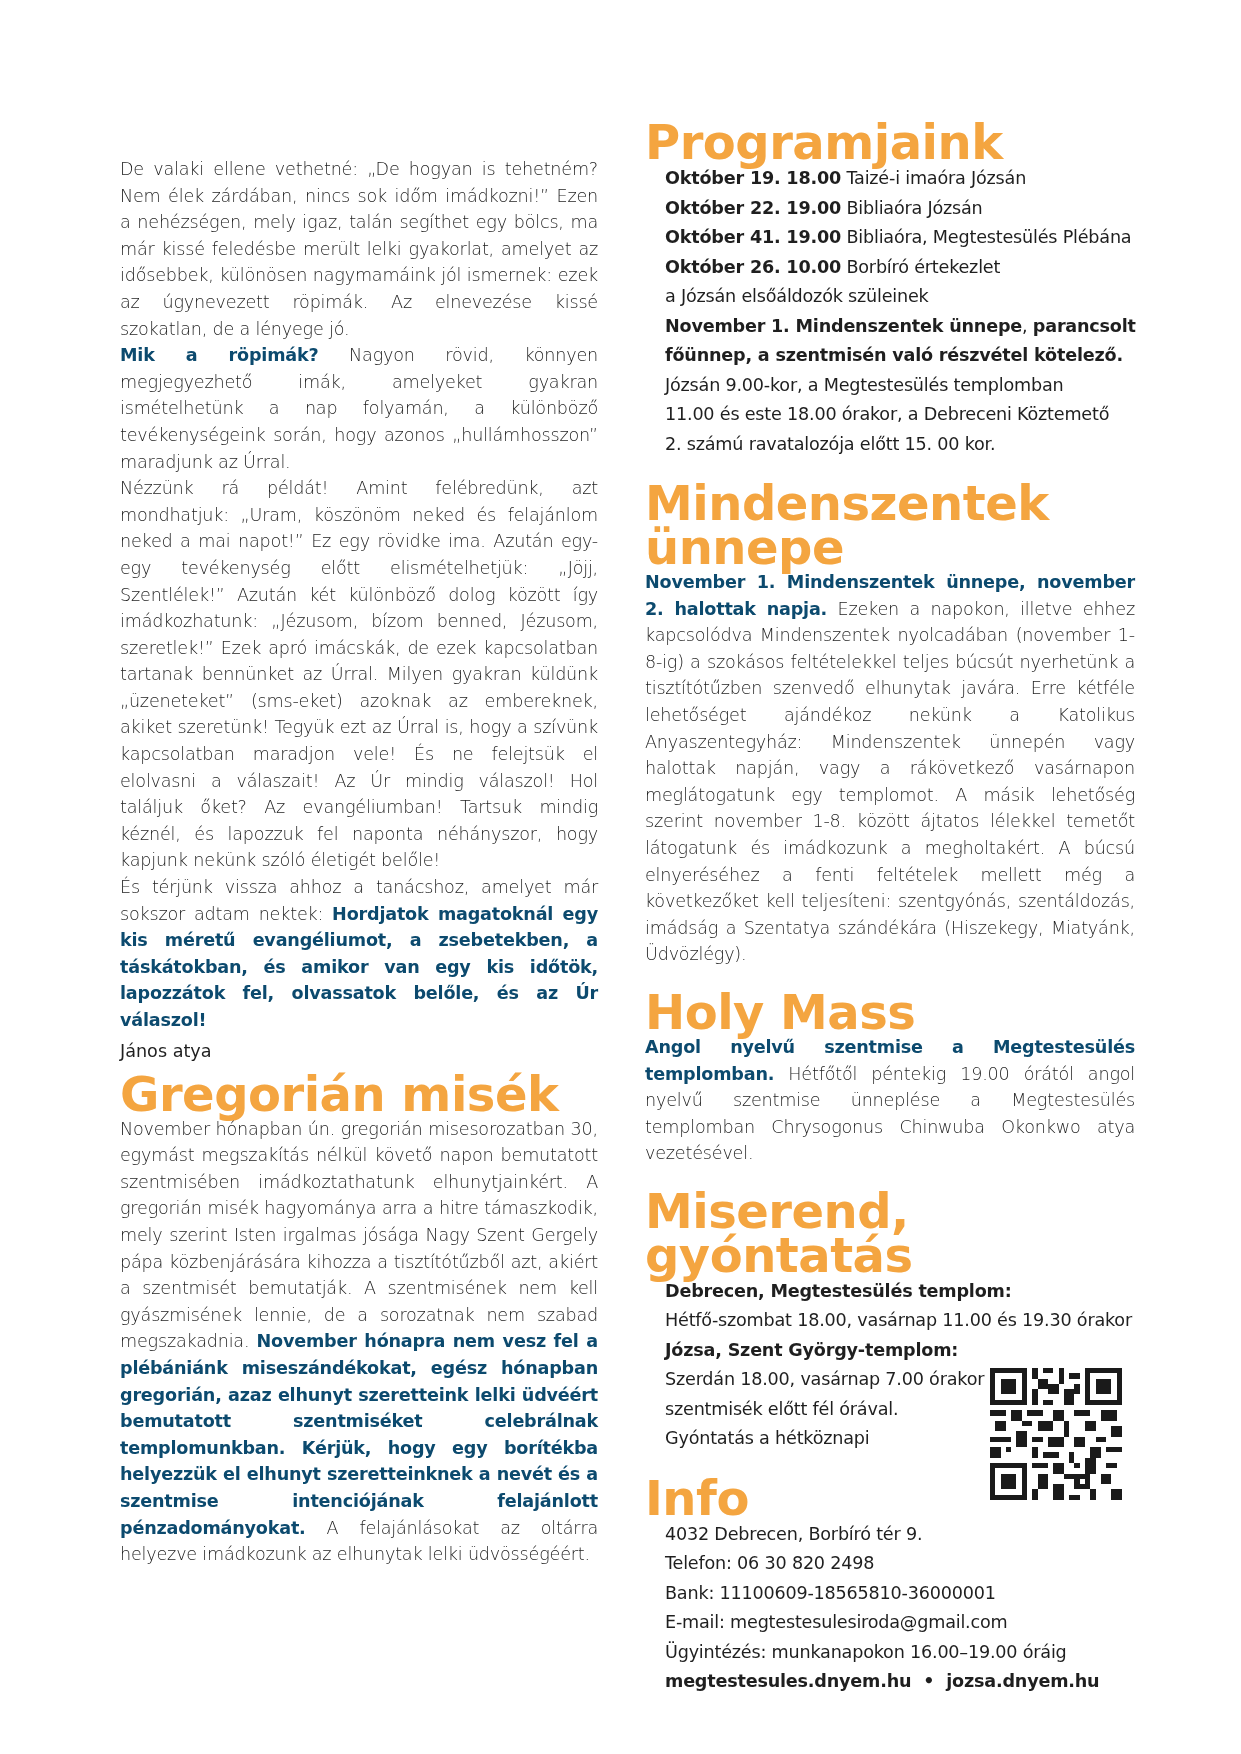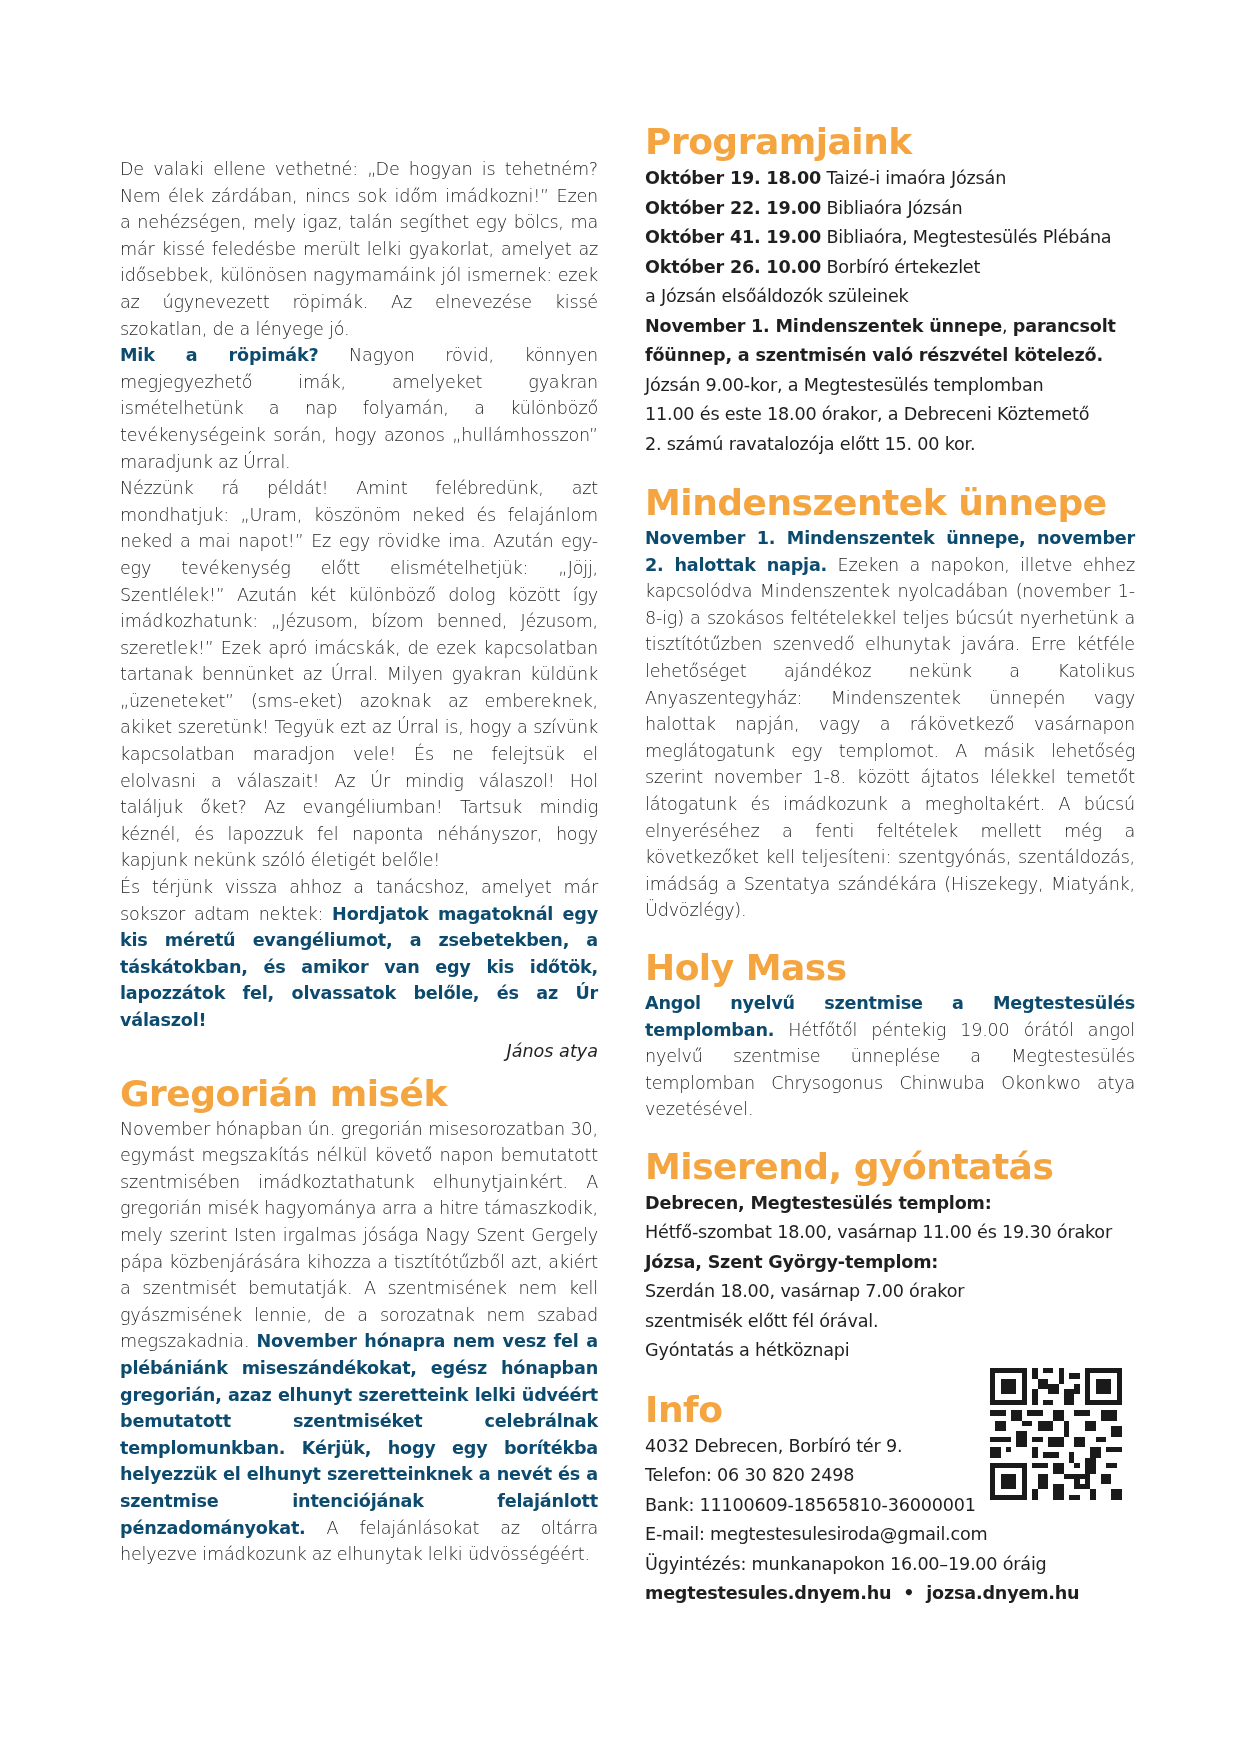--- a/index.html
+++ b/index.html
@@ -3,23 +3,23 @@
   <meta charset="utf-8">
   <style>
     html, body { margin: 0; padding: 0; background: #ffffff; }
     body { width: 1241px; height: 1754px; position: relative; overflow: hidden;
            font-family: "DejaVu Sans", sans-serif; color: #1f1f1f; }
     .col { position: absolute; }
     .left { left: 120px; top: 156px; width: 478px; }
     .right { left: 645px; top: 120px; width: 490px; }
     .p { font-size: 17.6px; line-height: 26.6px; text-align: justify; margin: 0; letter-spacing: -0.2px; font-weight: 300; }
     .p b { font-weight: bold; color: #0c4a6e; }
-    .h { font-family: "DejaVu Sans", sans-serif; font-weight: bold; color: #f4a540; font-size: 36px; line-height: 44px; margin: 0; letter-spacing: -0.5px; }
-    .sig { font-style: italic; text-align: right; font-size: 17.6px; line-height: 26px; margin: 4px 0 8px 0; }
-    .line { font-size: 17.6px; line-height: 29.5px; white-space: nowrap; letter-spacing: -0.2px; }
+    .h { font-family: "DejaVu Sans", sans-serif; font-weight: bold; color: #f4a540; font-size: 48px; line-height: 44px; margin: 0; letter-spacing: -0.5px; }
+    .sig { text-align: left; font-size: 17.6px; line-height: 26px; margin: 4px 0 8px 0; }
+    .line { font-size: 17.6px; line-height: 29.5px; white-space: nowrap; letter-spacing: -0.2px; margin-left: 20px; }
     .line b { font-weight: bold; }
     .gap { height: 22px; }
     .qr { position: absolute; left: 990px; top: 1368px; width: 132px; height: 132px; }
     .qr svg { width: 100%; height: 100%; display: block; }
     .sites { font-weight: bold; }
   </style>
 </head>
 <body>
 
 <div class="col left">

